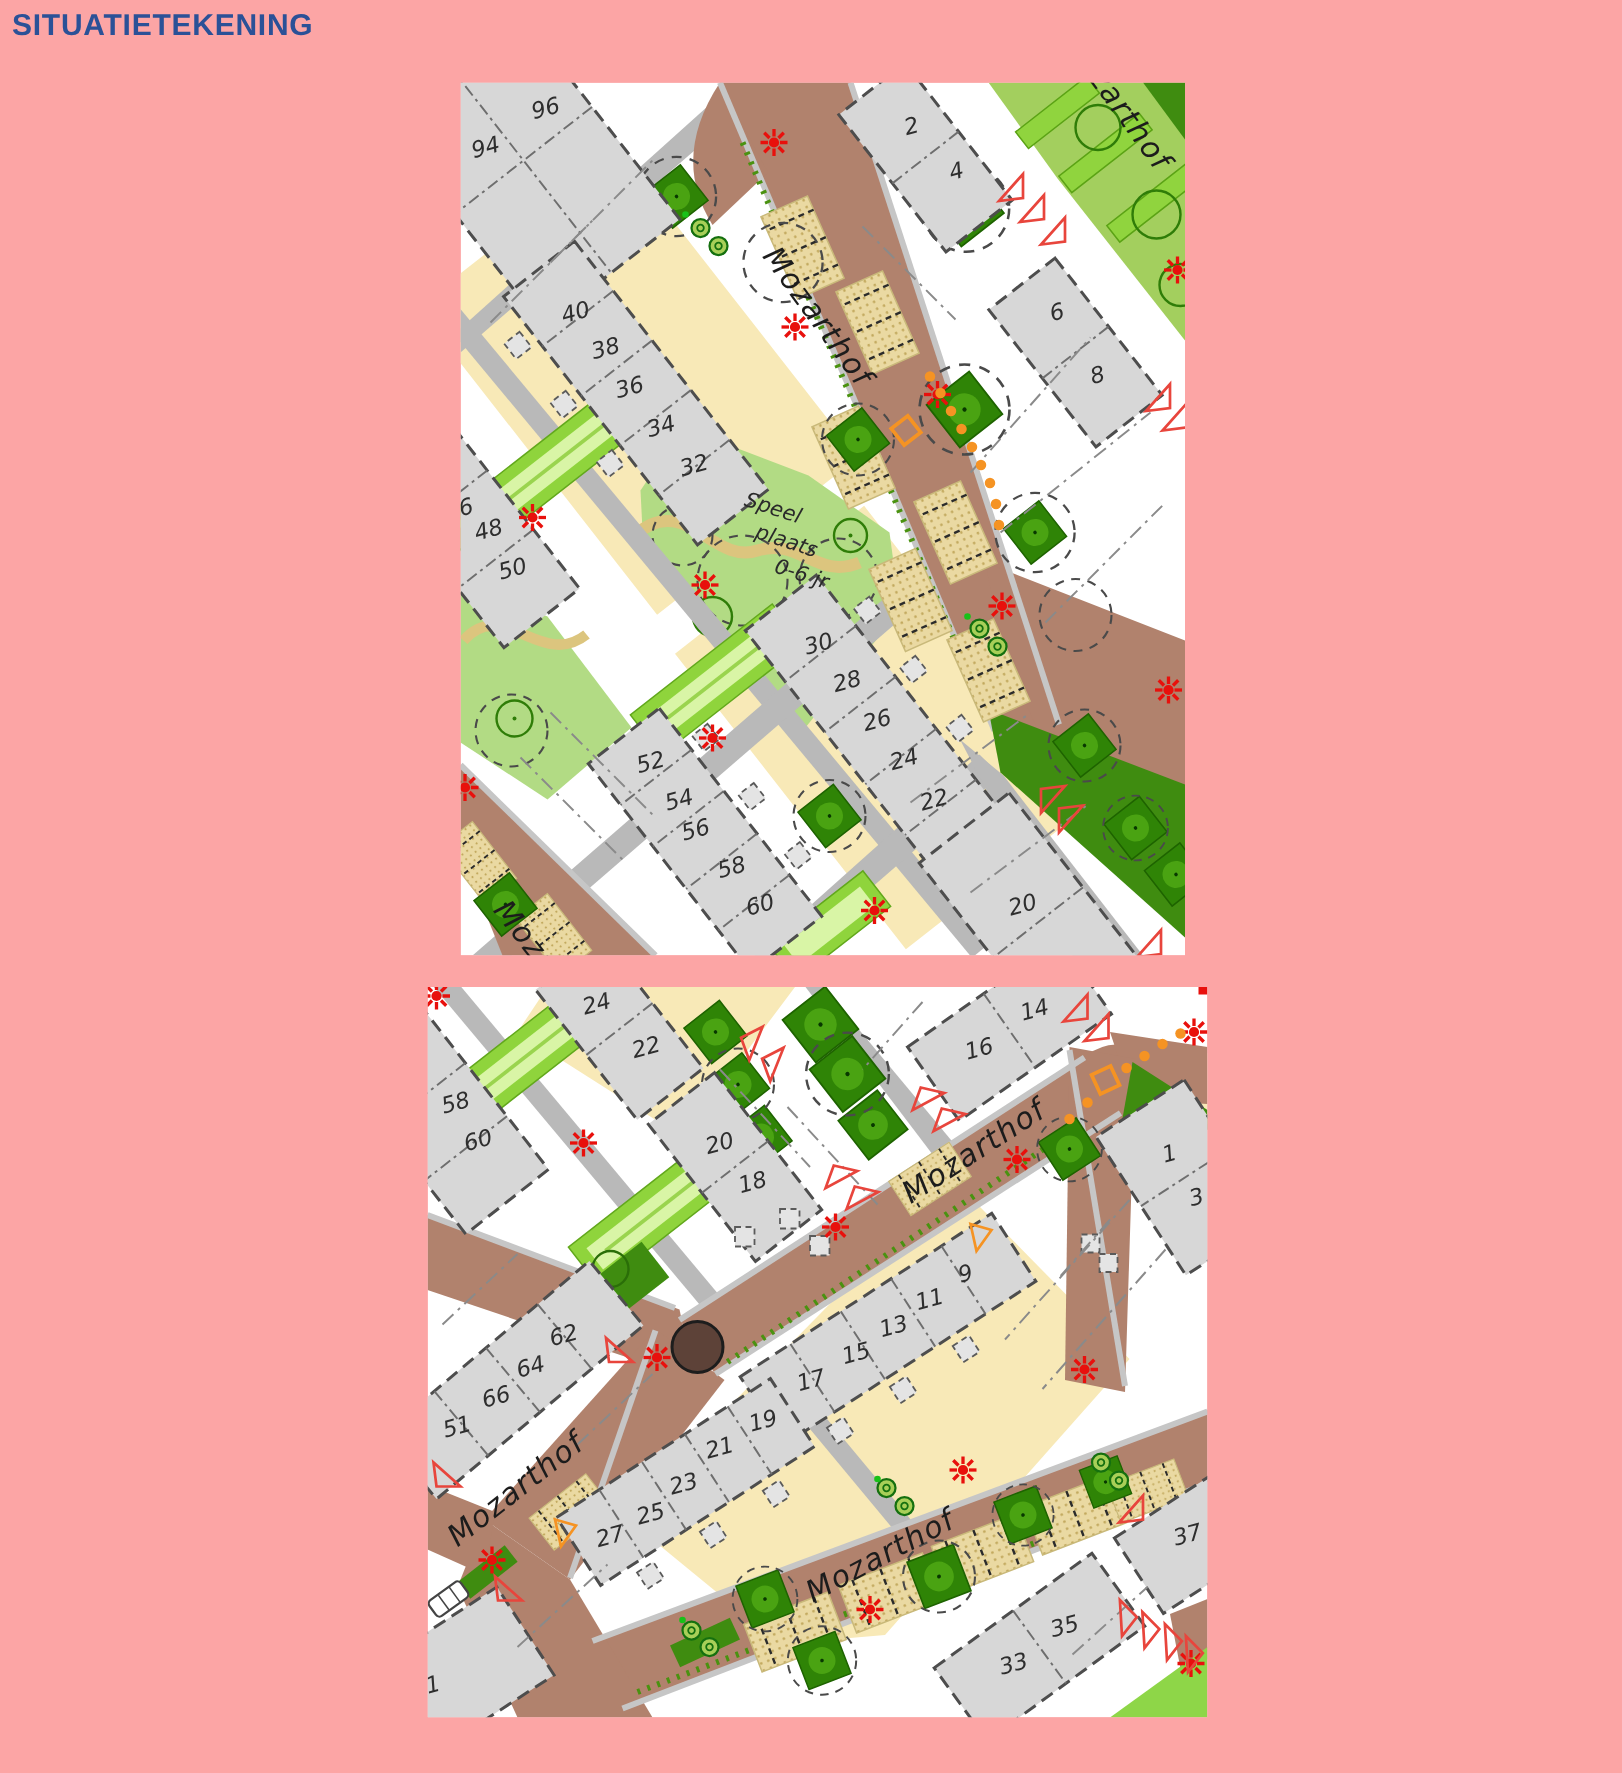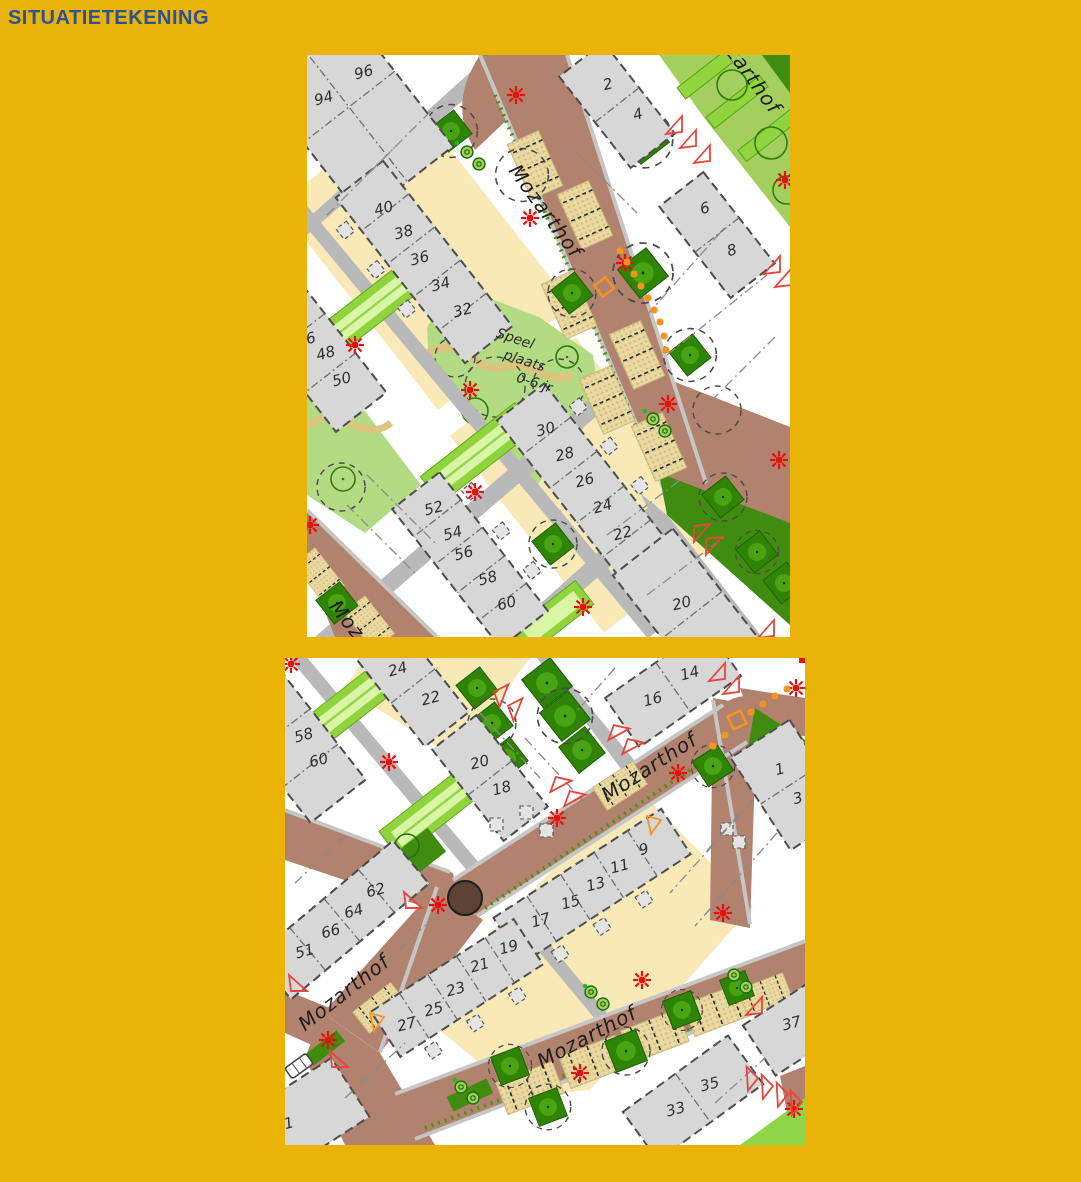--- a/index.html
+++ b/index.html
@@ -1,16 +1,16 @@
 <!DOCTYPE html>
 <html><head>
 <meta charset="utf-8">
 <style>
   html,body{margin:0;padding:0;background:#ffffff;}
-  #canvas{position:relative;width:1081px;height:1182px;background:#eab308;overflow:hidden;
+  #canvas{position:relative;width:1081px;height:1182px;background:#fca5a5;overflow:hidden;
           font-family:"Liberation Sans",sans-serif;}
   #title{position:absolute;left:8px;top:6px;font-size:20px;font-weight:bold;
          color:#2b5197;letter-spacing:0.5px;font-family:"Liberation Sans",sans-serif;}
   .mapwrap{position:absolute;overflow:hidden;}
   #map-north{left:307px;top:55px;width:483px;height:582px;}
   #map-south{left:285px;top:658px;width:520px;height:487px;}
   svg{display:block;}
   text.hn{font:italic 15px "DejaVu Sans",sans-serif;fill:#2e2e2e;text-anchor:middle;}
   text.street{font:italic 20px "DejaVu Sans",sans-serif;fill:#1c1c1c;text-anchor:middle;letter-spacing:1px;}
   text.area{font:italic 14px "DejaVu Sans",sans-serif;fill:#2a2a2a;text-anchor:middle;}

